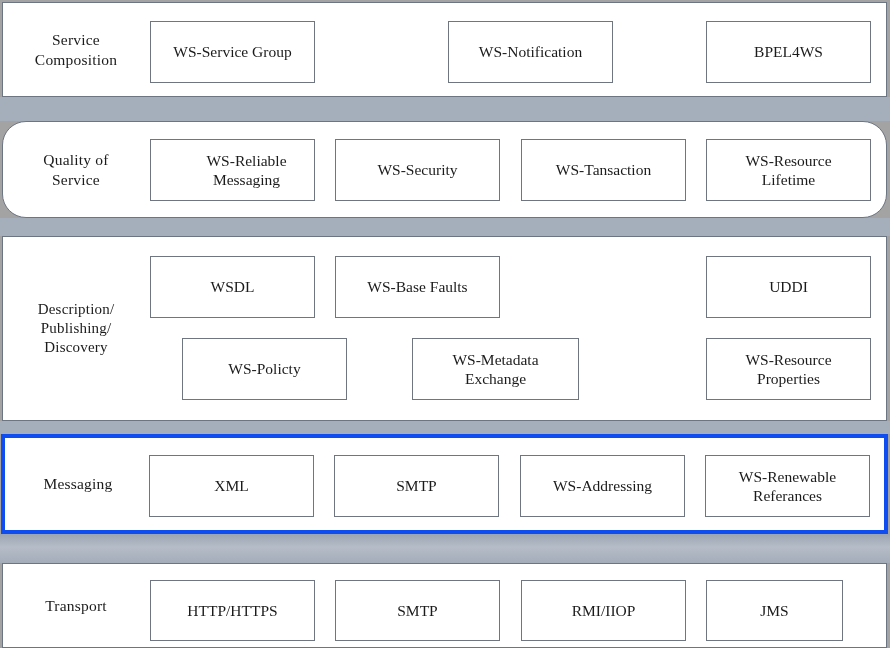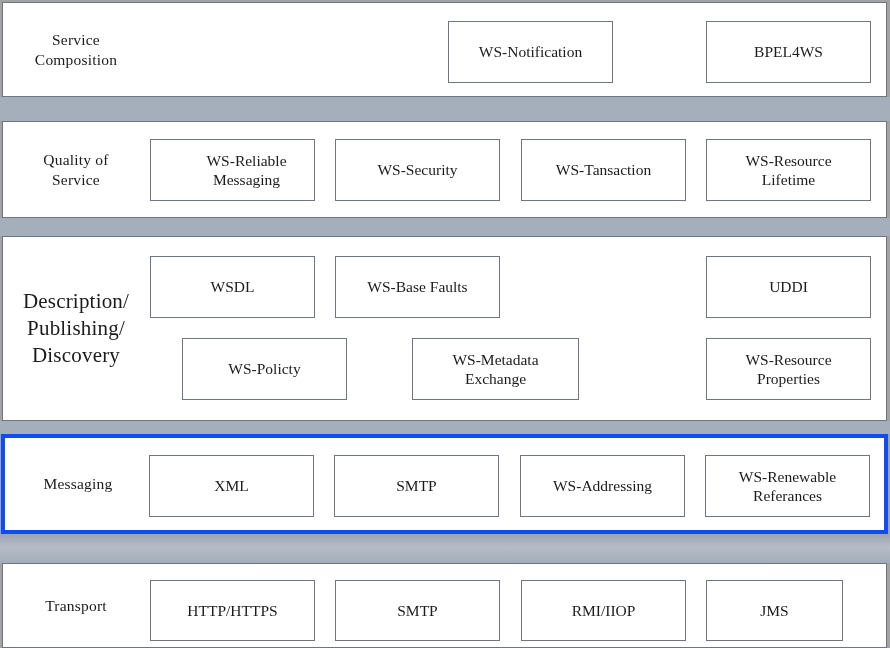--- a/index.html
+++ b/index.html
@@ -31,21 +31,21 @@
   }
 
   .layer.highlighted {
     border: 4px solid #0f4df0;
     left: 1px;
     right: 2px;
   }
 
   
   .layer-composition  { top: 2px;   height: 95px; }
-  .layer-qos          { top: 121px; height: 97px; }
+  .layer-qos          { top: 121px; height: 97px; border-radius: 24px; }
   .layer-description  { top: 236px; height: 185px; }
   .layer-messaging    { top: 434px; height: 100px; }
   .layer-transport    { top: 563px; height: 85px; }
 
   .gap {
     position: absolute;
     left: 0;
     right: 0;
     background: linear-gradient(to bottom, #8e98a8 0%, #a7b0bd 35%, #aeb6c2 70%, #929ca d 100%);
     background-color: #a5aebb;
@@ -64,21 +64,21 @@
     bottom: 0;
     display: flex;
     align-items: center;
     justify-content: center;
     text-align: center;
     font-size: 15.5px;
     color: #1b1b1b;
     line-height: 1.28;
     letter-spacing: .2px;
   }
-  .layer-label.tight { font-size: 21px; }
+  .layer-label.tight { font-size: 15px; }
 
   .box {
     position: absolute;
     background: #ffffff;
     border: 1.6px solid #6f7682;
     box-sizing: border-box;
     display: flex;
     align-items: center;
     justify-content: center;
     text-align: center;
@@ -126,20 +126,21 @@
 
 <div id="stack">
 
   <div class="layer layer-composition">
     <div class="layer-label">
       <span>
         <span>Service</span><br>
         <span>Composition</span>
       </span>
     </div>
+    <div class="box c-1">WS-Service Group</div>
     <div class="box c-2">WS-Notification</div>
     <div class="box c-3">BPEL4WS</div>
   </div>
 
   <div class="gap gap-1"></div>
 
   <div class="layer layer-qos">
     <div class="layer-label">
       <span>
         <span>Quality of</span><br>

